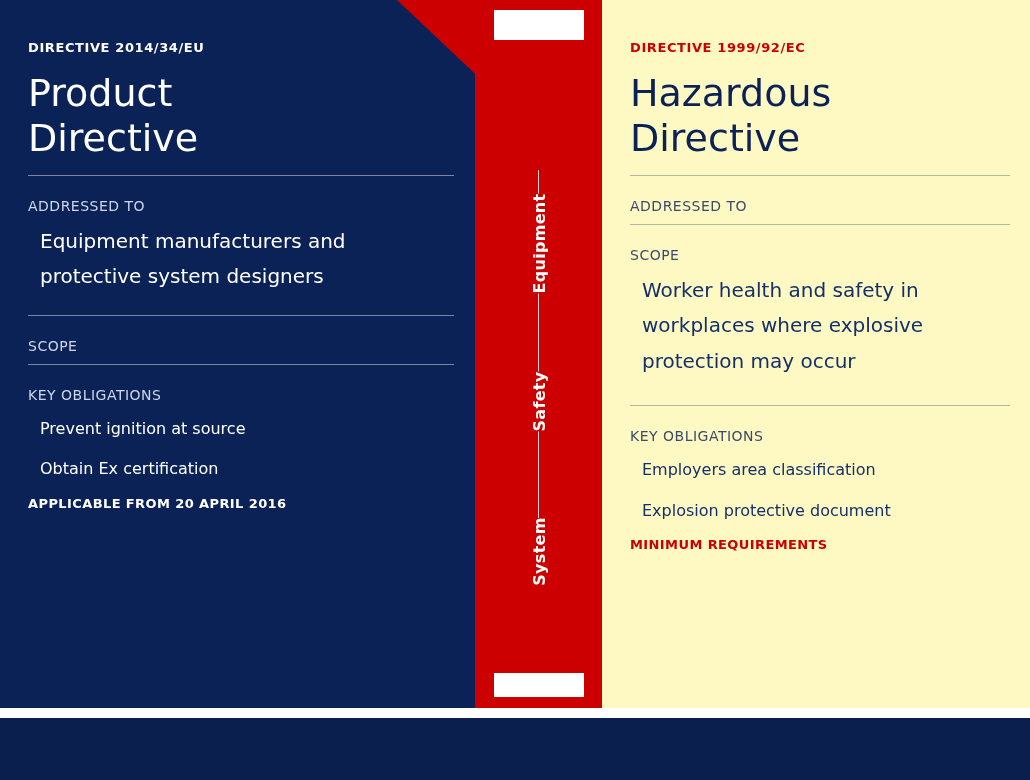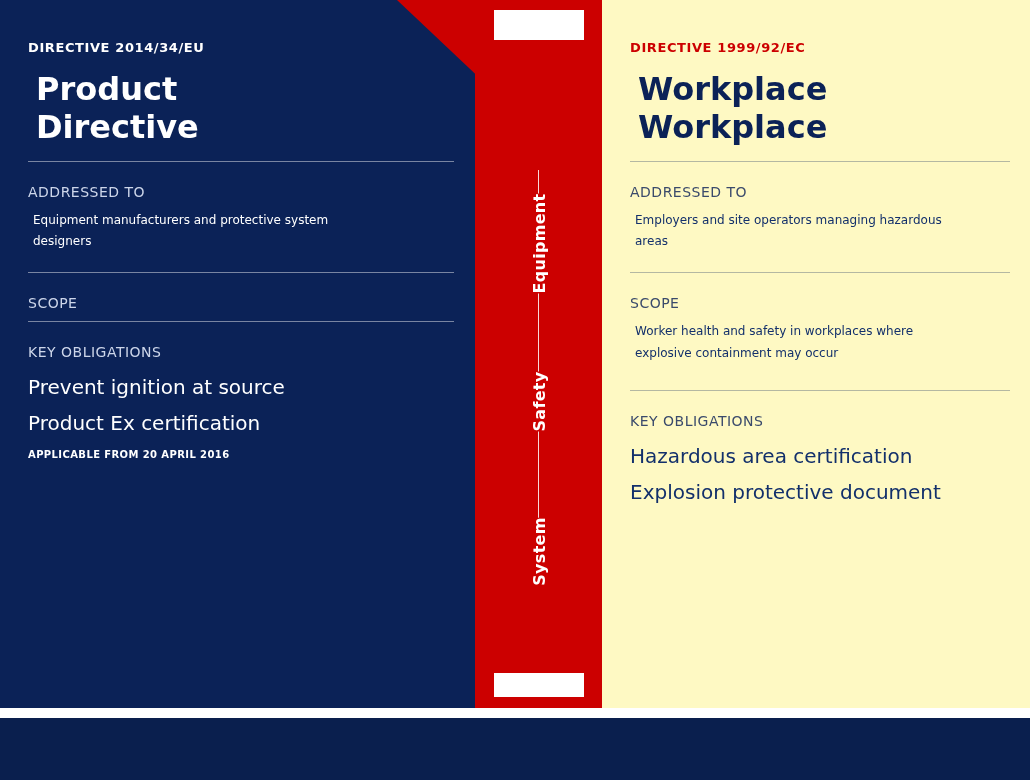--- a/index.html
+++ b/index.html
@@ -100,24 +100,24 @@
   .eyebrow {
     font-size: 13px;
     font-weight: bold;
     letter-spacing: 0.6px;
     margin: 0 0 16px 0;
   }
   .panel-left .eyebrow { color: #ffffff; }
   .panel-right .eyebrow { color: #cc0000; }
 
   .title {
-    font-size: 32px;
-    font-weight: bold;
+    font-size: 38px;
+    font-weight: normal;
     line-height: 1.18;
-    margin: 0 0 14px 8px;
+    margin: 0 0 14px 0;
     max-width: 300px;
   }
   .panel-left .title { color: #ffffff; }
   .panel-right .title { color: #0b2257; }
 
   .rule {
     height: 1px;
     border: 0;
     margin: 0 0 22px 0;
   }
@@ -126,39 +126,39 @@
 
   .sec-label {
     font-size: 14px;
     letter-spacing: 0.5px;
     margin: 0 0 10px 0;
   }
   .panel-left .sec-label { color: #cdd6ea; }
   .panel-right .sec-label { color: #3a4a6b; }
 
   .sec-body {
-    font-size: 12px;
+    font-size: 20px;
     line-height: 1.78;
-    margin: 0 0 20px 5px;
+    margin: 0 0 20px 12px;
     max-width: 330px;
   }
   .panel-left .sec-body { color: #ffffff; }
   .panel-right .sec-body { color: #13306b; }
 
   .oblig {
-    font-size: 20px;
+    font-size: 16px;
     line-height: 1.78;
-    margin: 0;
+    margin: 12px;
     max-width: 340px;
   }
   .panel-left .oblig { color: #ffffff; }
   .panel-right .oblig { color: #13306b; }
 
   .footnote {
-    font-size: 10px;
+    font-size: 13px;
     font-weight: bold;
     letter-spacing: 0.4px;
     margin-top: 8px;
   }
   .panel-left .footnote { color: #ffffff; }
   .panel-right .footnote { color: #cc0000; }
 
   
   .gap-a { height: 6px; }
 
@@ -191,51 +191,51 @@
 
     <p class="sec-label">ADDRESSED TO</p>
     <p class="sec-body">Equipment manufacturers and protective system designers</p>
     <hr class="rule">
 
     <p class="sec-label">SCOPE</p>
     <hr class="rule">
 
     <p class="sec-label">KEY OBLIGATIONS</p>
     <p class="oblig">Prevent ignition at source</p>
-    <p class="oblig">Product Ex certification</p>
+    <p class="oblig">Obtain Ex certification</p>
     <p class="footnote">APPLICABLE FROM 20 APRIL 2016</p>
   </div>
 </div>
 
 <div class="spine">
   <div class="spine-cap top"></div>
   <div class="spine-line"></div>
   <div class="spine-label l1">Equipment</div>
   <div class="spine-label l2">Safety</div>
   <div class="spine-label l3">System</div>
   <div class="spine-cap bottom"></div>
 </div>
 
 <div class="panel-right">
   <div class="col-inner">
     <p class="eyebrow">DIRECTIVE 1999/92/EC</p>
-    <h1 class="title">Workplace Workplace</h1>
+    <h1 class="title">Hazardous Directive</h1>
     <hr class="rule">
 
     <p class="sec-label">ADDRESSED TO</p>
-    <p class="sec-body">Employers and site operators managing hazardous areas</p>
     <hr class="rule">
 
     <p class="sec-label">SCOPE</p>
-    <p class="sec-body">Worker health and safety in workplaces where explosive containment may occur</p>
+    <p class="sec-body">Worker health and safety in workplaces where explosive protection may occur</p>
     <div class="gap-a"></div>
     <hr class="rule">
 
     <p class="sec-label">KEY OBLIGATIONS</p>
-    <p class="oblig">Hazardous area certification</p>
+    <p class="oblig">Employers area classification</p>
     <p class="oblig">Explosion protective document</p>
+    <p class="footnote">MINIMUM REQUIREMENTS</p>
   </div>
 </div>
 
 <div class="bottom-band"></div>
 <div class="bottom-area">
   
 </div>
 
 </body></html>

